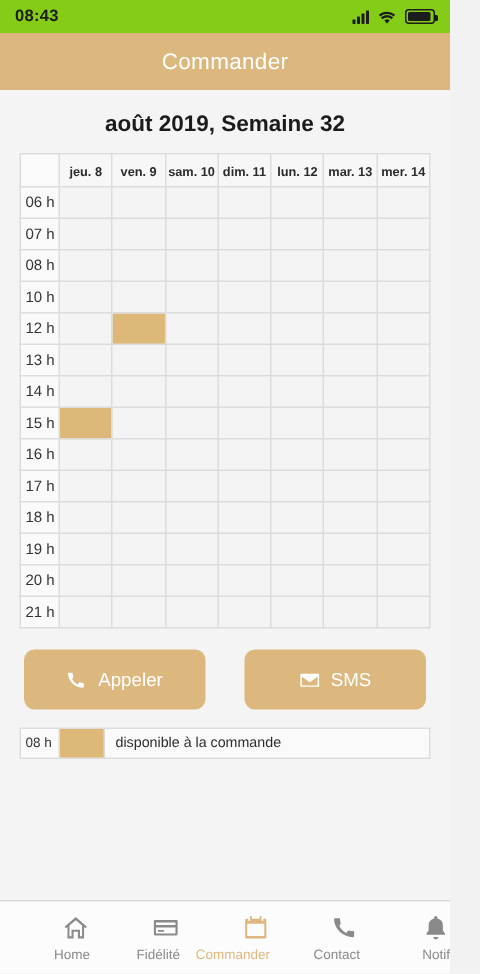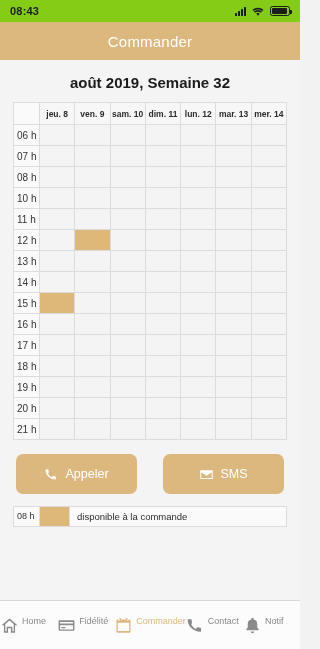--- a/index.html
+++ b/index.html
@@ -75,21 +75,21 @@
   .legend-hour { width: 26px; font-size: 9px; color: #333; padding-left: 3px; border-right: 1px solid #dcdcdc; line-height: 19px; }
   .legend-swatch { width: 30px; height: 100%; background: #deb878; border-right: 1px solid #dcdcdc; }
   .legend-text { font-size: 9.5px; color: #2b2b2b; padding-left: 7px; }
 
   
   .tabbar {
     position: absolute; left: 0; bottom: 0; width: 300px; height: 49px;
     background: #fcfcfc; border-top: 1px solid #d8d8d8;
     display: flex; align-items: center;
   }
-  .tab { flex: 1; display: flex; flex-direction: row; align-items: flex-start; gap: 3px; cursor: pointer; }
+  .tab { flex: 1; display: flex; flex-direction: column; align-items: flex-end; gap: 3px; cursor: pointer; }
   .tab svg { width: 19px; height: 19px; fill: #8a8a8a; }
   .tab .tab-label { font-size: 9px; color: #8a8a8a; }
   .tab.active svg { fill: #ddb87e; }
   .tab.active .tab-label { color: #ddb87e; }
 </style>
 </head>
 <body>
 
 <div id="app">
 
@@ -166,30 +166,20 @@
             <td class="hourcell">10 h</td>
             <td class="slot"></td>
             <td class="slot"></td>
             <td class="slot"></td>
             <td class="slot"></td>
             <td class="slot"></td>
             <td class="slot"></td>
             <td class="slot"></td>
           </tr>
           <tr>
-            <td class="hourcell">11 h</td>
-            <td class="slot"></td>
-            <td class="slot"></td>
-            <td class="slot"></td>
-            <td class="slot"></td>
-            <td class="slot"></td>
-            <td class="slot"></td>
-            <td class="slot"></td>
-          </tr>
-          <tr>
             <td class="hourcell">12 h</td>
             <td class="slot"></td>
             <td class="slot available"></td>
             <td class="slot"></td>
             <td class="slot"></td>
             <td class="slot"></td>
             <td class="slot"></td>
             <td class="slot"></td>
           </tr>
           <tr>

